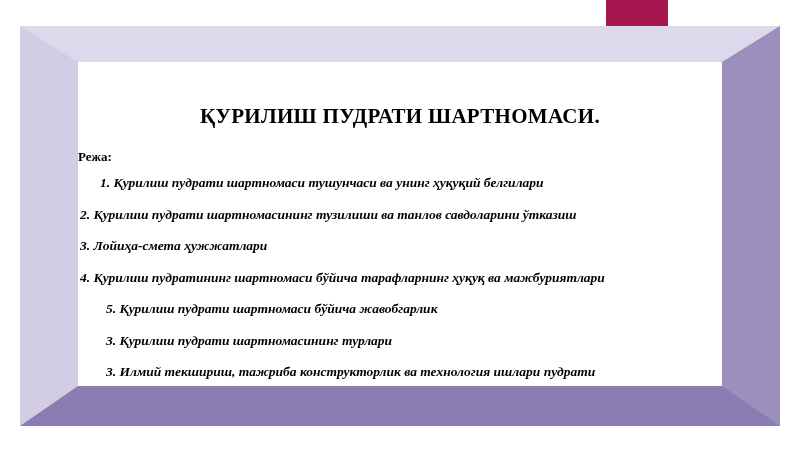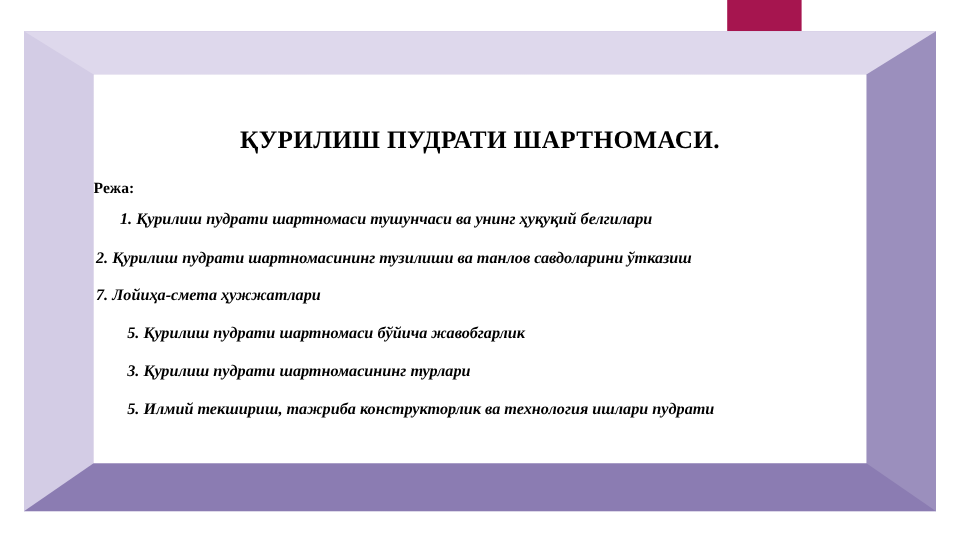--- a/index.html
+++ b/index.html
@@ -130,23 +130,24 @@
     <div class="inner">
       <div class="content">
 
         <div class="title">ҚУРИЛИШ ПУДРАТИ ШАРТНОМАСИ.</div>
 
         <div class="plan">Режа:</div>
 
         <ul class="items">
           <li class="item first">1. Қурилиш пудрати шартномаси тушунчаси ва унинг ҳуқуқий белгилари</li>
           <li class="item">2. Қурилиш пудрати шартномасининг тузилиши ва танлов савдоларини ўтказиш</li>
-          <li class="item">7. Лойиҳа-смета ҳужжатлари</li>
+          <li class="item">3. Лойиҳа-смета ҳужжатлари</li>
+          <li class="item">4. Қурилиш пудратининг шартномаси бўйича тарафларнинг ҳуқуқ ва мажбуриятлари</li>
           <li class="item narrow">5. Қурилиш пудрати шартномаси бўйича жавобгарлик</li>
           <li class="item narrow">3. Қурилиш пудрати шартномасининг турлари</li>
-          <li class="item narrow">5. Илмий текшириш, тажриба конструкторлик ва технология ишлари пудрати</li>
+          <li class="item narrow">3. Илмий текшириш, тажриба конструкторлик ва технология ишлари пудрати</li>
         </ul>
 
       </div>
     </div>
   </div>
 
 </div>
 
 </body></html>

